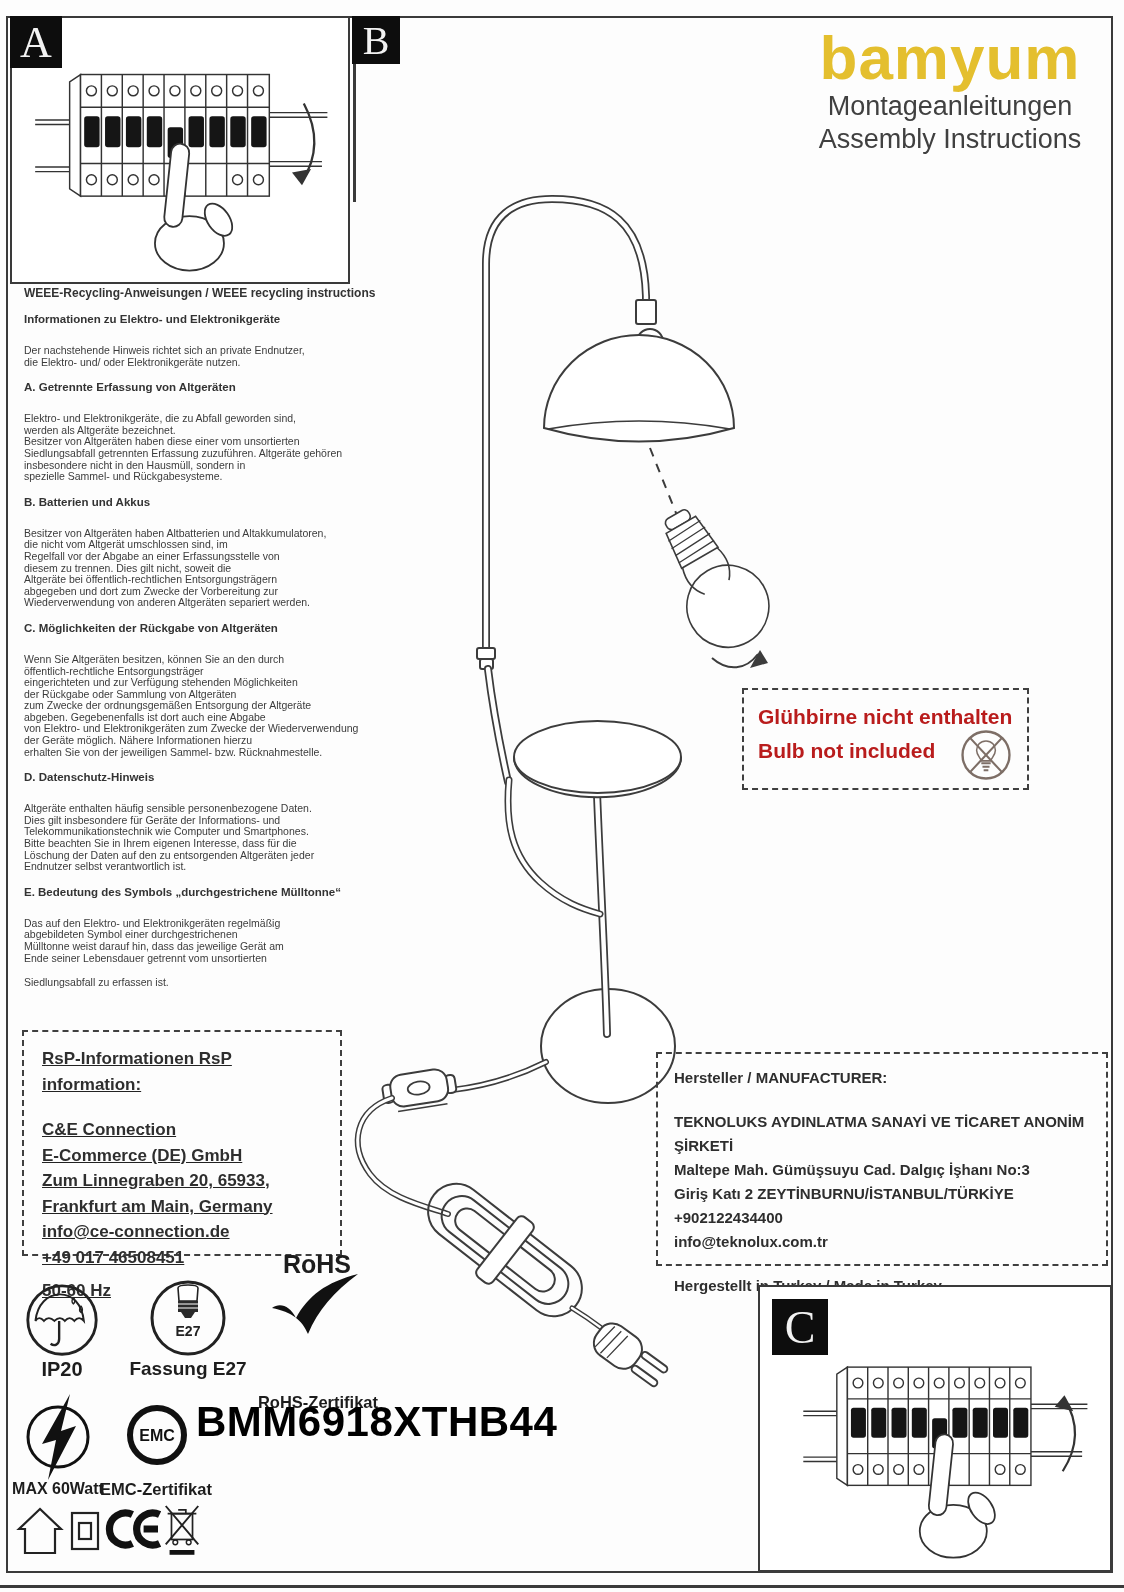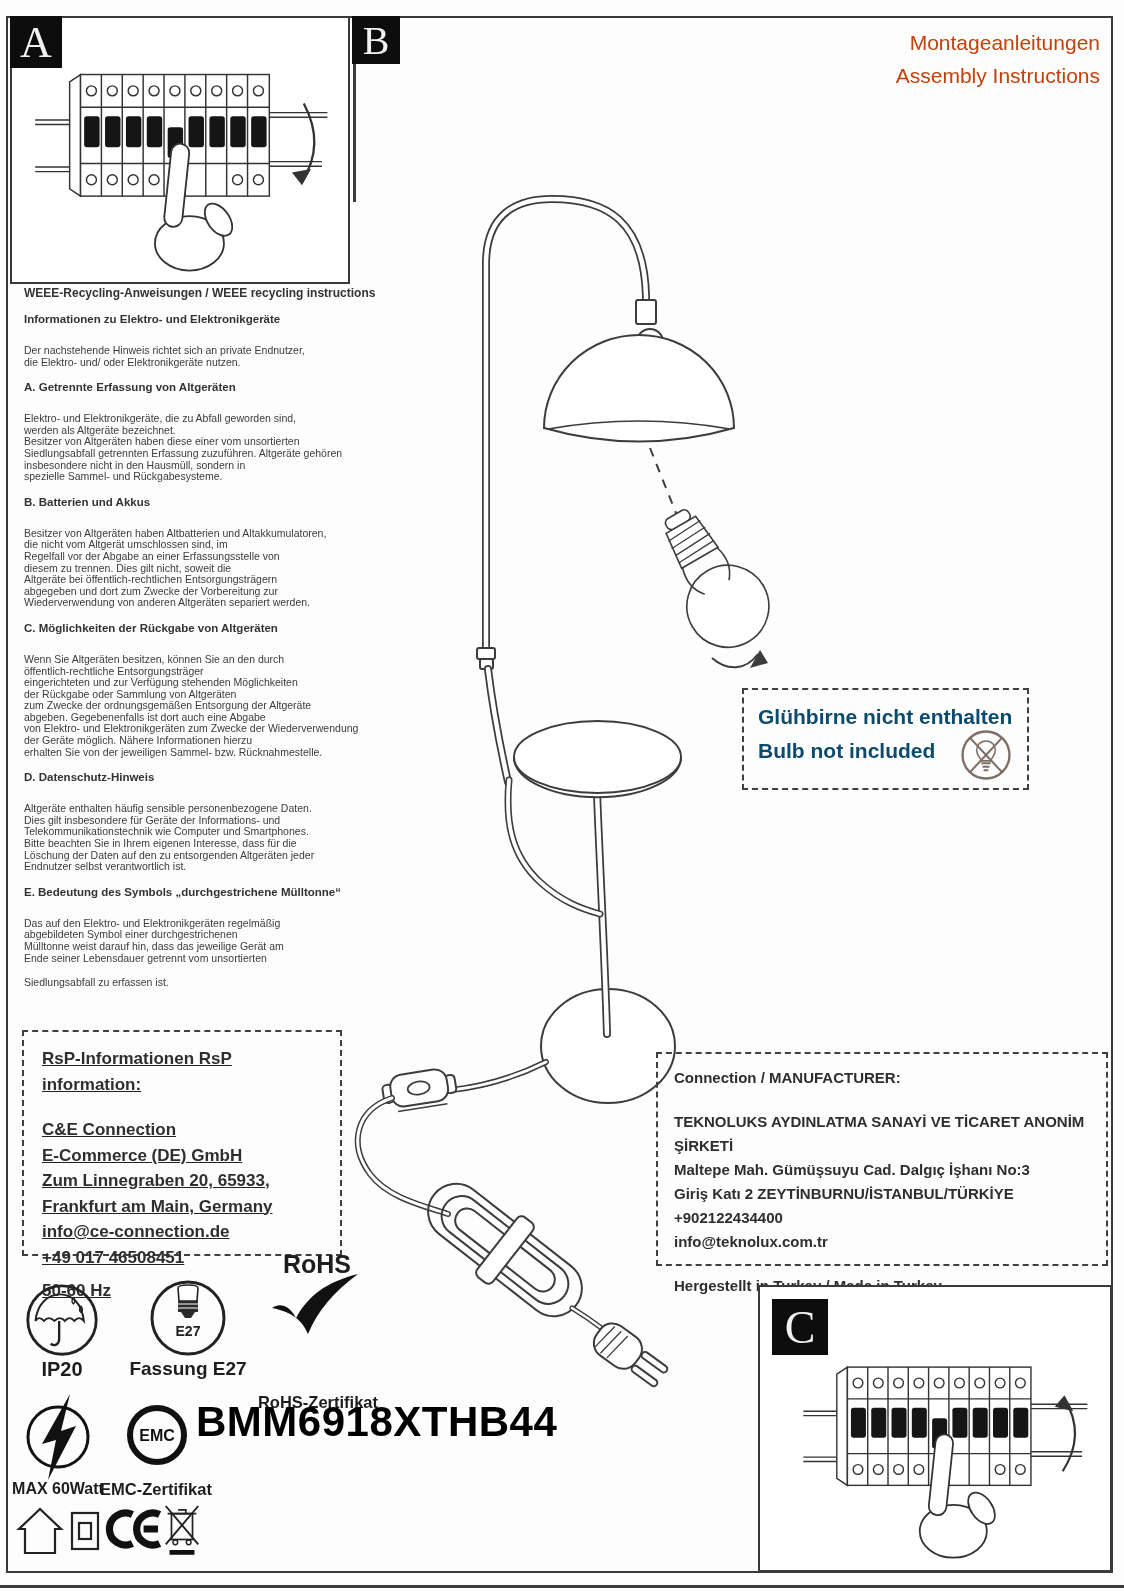--- a/index.html
+++ b/index.html
@@ -7,29 +7,29 @@
        font-family:"Liberation Sans",sans-serif;color:#222;overflow:hidden;}
   .abs{position:absolute;}
   .frame{border:2.5px solid #3a3a3a;background:transparent;}
   .dashed{border:2.5px dashed #3f3f3f;background:transparent;box-sizing:border-box;}
   .label-sq{background:#0d0d0d;color:#f2f2f2;font-family:"Liberation Serif",serif;
             font-weight:400;display:flex;align-items:center;justify-content:center;}
   .pre{white-space:pre-line;margin-top:20px;}
   
   .logo-block{left:800px;top:26px;width:300px;text-align:center;}
   .brand{font-size:62px;font-weight:700;color:#E4BF2E;letter-spacing:1px;line-height:64px;}
-  .brand-sub{font-size:21px;color:#c2410c;line-height:33px;text-align:right;}
+  .brand-sub{font-size:27px;color:#404040;line-height:33px;}
   
   .weee{left:24px;top:286px;width:434px;color:#3b3b3b;}
   .w-title{font-size:12px;font-weight:700;color:#333;margin-bottom:11px;}
   .w-head{font-size:11.5px;font-weight:700;color:#333;margin:13px 0 10px 0;}
   .w-body{font-size:10.5px;line-height:11.6px;}
   
   .bulb-note{left:742px;top:688px;width:287px;height:102px;padding:10px 14px;}
-  .bulb-note .bn-line{font-size:21px;font-weight:700;color:#0c4a6e;line-height:34px;}
+  .bulb-note .bn-line{font-size:21px;font-weight:700;color:#b91c1c;line-height:34px;}
   .rsp{left:22px;top:1030px;width:320px;height:226px;padding:14px 18px;text-decoration:underline;}
   .rsp .bx-line{font-size:17px;font-weight:700;color:#2e2e2e;line-height:25.5px;}
   .mfr{left:656px;top:1052px;width:452px;height:214px;padding:12px 16px;}
   .mfr .bx-line{font-size:15px;font-weight:700;color:#2e2e2e;line-height:24px;}
   .cert-label{font-weight:700;color:#1d1d1d;text-align:center;}
   .model-code{left:196px;top:1398px;font-size:42px;font-weight:700;color:#000;letter-spacing:.5px;}
   svg{display:block;}
   .ln{stroke:#3c3c3c;stroke-width:2;fill:none;}
   .wfill{fill:#fff;stroke:#3c3c3c;stroke-width:2;}
   .t-out{stroke:#3c3c3c;stroke-width:8;fill:none;stroke-linecap:round;}
@@ -117,20 +117,21 @@
         <path d="M302 48 C318 78 318 106 300 134" stroke="#333" stroke-width="2.5" fill="none"></path>
         <path d="M300 138 L310 120 L289 124 Z" fill="#333"></path>
       </g>
     </svg>
   </div>
 
   <div class="abs label-sq" style="left:352px;top:16px;width:48px;height:48px;font-size:40px;">B</div>
   <div class="abs" style="left:353px;top:64px;width:2.5px;height:138px;background:#3a3a3a;"></div>
 
   <div class="abs logo-block">
+    <div class="brand">bamyum</div>
     <div class="brand-sub">Montageanleitungen</div>
     <div class="brand-sub">Assembly Instructions</div>
   </div>
 
   <div class="abs weee">
     <div class="w-title">WEEE-Recycling-Anweisungen / WEEE recycling instructions</div>
     <div class="w-head">Informationen zu Elektro- und Elektronikgeräte</div>
     <div class="w-body pre">Der nachstehende Hinweis richtet sich an private Endnutzer,
  die Elektro- und/ oder Elektronikgeräte nutzen.</div>
     <div class="w-head">A. Getrennte Erfassung von Altgeräten</div>
@@ -287,21 +288,21 @@
     <div class="bx-line pre">C&amp;E Connection
 E-Commerce (DE) GmbH
 Zum Linnegraben 20, 65933,
 Frankfurt am Main, Germany
 info@ce-connection.de
 +49 017 46508451</div>
     <div class="bx-line" style="margin-top:8px;">50-60 Hz</div>
   </div>
 
   <div class="abs dashed mfr">
-    <div class="bx-line">Connection / MANUFACTURER:</div>
+    <div class="bx-line">Hersteller / MANUFACTURER:</div>
     <div class="bx-line pre">TEKNOLUKS AYDINLATMA SANAYİ VE TİCARET ANONİM ŞİRKETİ
 Maltepe Mah. Gümüşsuyu Cad. Dalgıç İşhanı No:3
 Giriş Katı 2 ZEYTİNBURNU/İSTANBUL/TÜRKİYE
 +902122434400
 info@teknolux.com.tr</div>
     <div class="bx-line" style="margin-top:20px;">Hergestellt in Turkey / Made in Turkey</div>
   </div>
 
   <svg class="abs" style="left:24px;top:1282px;" width="76" height="76" viewBox="0 0 80 80">
     <circle cx="40" cy="40" r="36" stroke="#222" stroke-width="3" fill="none"></circle>

